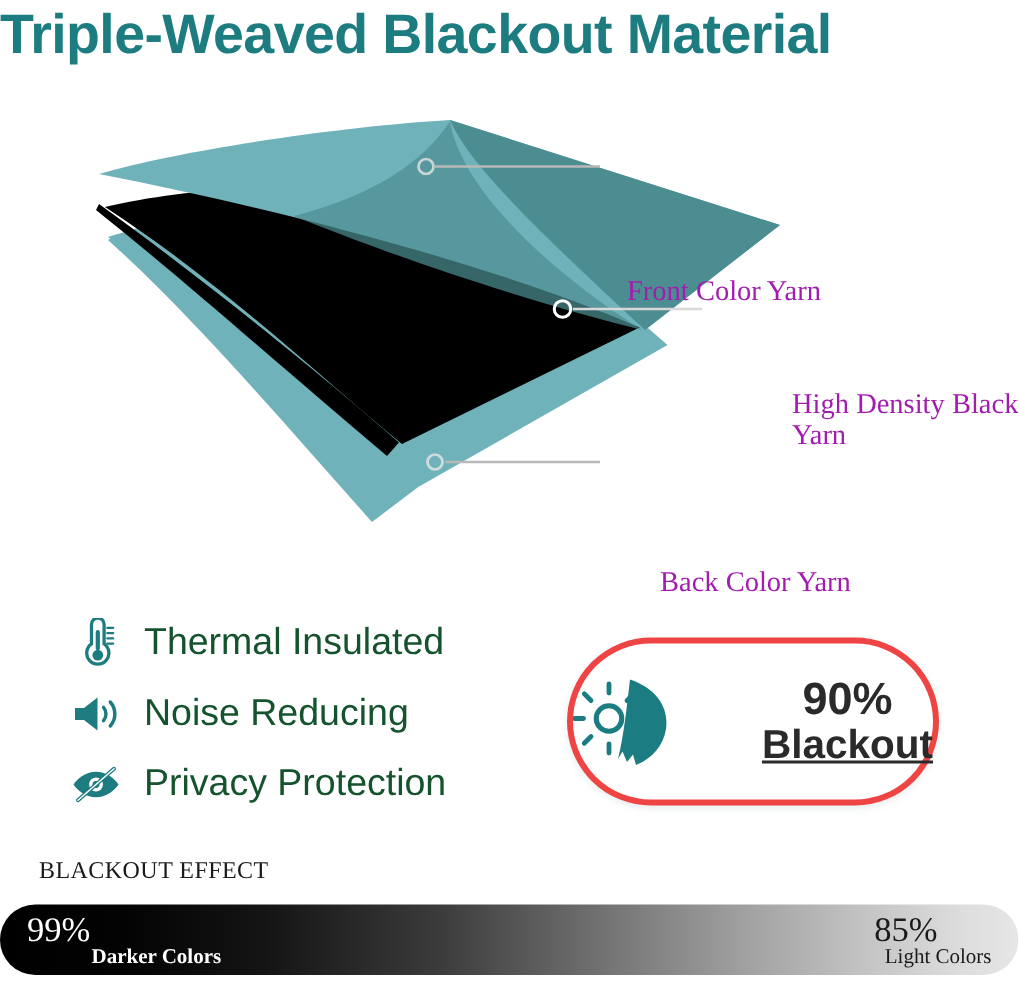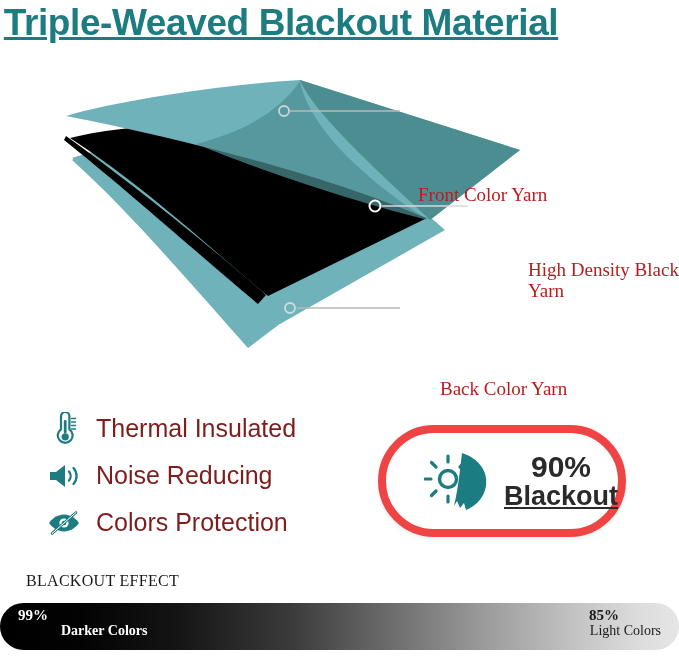--- a/index.html
+++ b/index.html
@@ -15,47 +15,45 @@
     font-family: "Liberation Sans", sans-serif;
     -webkit-font-smoothing: antialiased;
   }
 
   
   #page-title {
     position: absolute;
     left: 0;
     top: 2px;
     width: 562px;
-    text-align: center;
     font-family: "Liberation Sans", sans-serif;
     font-weight: bold;
     font-size: 37px;
     letter-spacing: -0.4px;
     color: #1d7c80;
     white-space: nowrap;
-    text-decoration: underline;
   }
 
   
   #fabric-diagram {
     position: absolute;
     left: 0;
     top: 78px;
     width: 679px;
     height: 270px;
   }
   #fabric-diagram svg {
     display: block;
   }
 
   .callout-label {
     position: absolute;
     font-family: "Liberation Serif", serif;
     font-size: 19px;
-    color: #b91c1c;
+    color: #a21caf;
     line-height: 1.12;
     white-space: nowrap;
   }
   #label-front { left: 418px; top: 106px; }
   #label-black { left: 528px; top: 181px; white-space: normal; width: 160px; }
   #label-back  { left: 418px; top: 300px; margin-left: 22px; }
 
   
   #feature-list {
     position: absolute;
@@ -76,38 +74,38 @@
     display: flex;
     align-items: center;
     justify-content: center;
     color: #1d7c80;
   }
   .feature-text {
     margin-left: 12px;
     font-family: "Liberation Sans", sans-serif;
     font-size: 25px;
     font-weight: 500;
-    color: #7f1d1d;
+    color: #14532d;
     white-space: nowrap;
   }
 
   
   #blackout-badge {
     position: absolute;
     left: 378px;
     top: 425px;
     width: 248px;
     height: 112px;
-    border: 8px solid #ef4444;
+    border: 4px solid #ef4444;
     border-radius: 56px;
     background: #ffffff;
     box-shadow: 0 2px 5px rgba(120,140,140,0.16);
     display: flex;
     align-items: center;
-    justify-content: flex-end;
+    justify-content: space-between;
     box-sizing: border-box;
   }
   #badge-icon {
     width: 70px;
     height: 70px;
     flex: 0 0 70px;
     color: #1b7d81;
     margin-right: 10px;
   }
   #badge-text {
@@ -168,22 +166,22 @@
     color: #ffffff;
   }
   #bar-right {
     right: 18px;
     text-align: center;
     color: #1a1a1a;
   }
   .bar-pct {
     display: block;
     font-family: "Liberation Serif", serif;
-    font-weight: bold;
-    font-size: 15px;
+    font-weight: normal;
+    font-size: 23px;
   }
   .bar-sub {
     display: block;
     font-family: "Liberation Serif", serif;
     font-weight: bold;
     font-size: 14px;
     margin-left: 43px;
   }
   #bar-right .bar-sub { font-weight: normal; }
 </style>
@@ -265,21 +263,21 @@
   <div class="feature-row">
     <span class="feature-icon">
       <svg width="36" height="28" viewBox="0 0 36 28" fill="none" xmlns="http://www.w3.org/2000/svg">
         <path d="M18 5.5c7.2 0 13 5.3 15 8.5-2 3.2-7.8 8.5-15 8.5S5 17.2 3 14c2-3.2 7.8-8.5 15-8.5Z" fill="#1d7c80"></path>
         <circle cx="18" cy="14" r="4.6" fill="#ffffff"></circle>
         <circle cx="18" cy="14" r="2.3" fill="#1d7c80"></circle>
         <line x1="6" y1="24.5" x2="30" y2="3.5" stroke="#1d7c80" stroke-width="2.6" stroke-linecap="round"></line>
         <line x1="6" y1="24.5" x2="30" y2="3.5" stroke="#ffffff" stroke-width="1" stroke-linecap="round"></line>
       </svg>
     </span>
-    <span class="feature-text">Colors Protection</span>
+    <span class="feature-text">Privacy Protection</span>
   </div>
 
 </div>
 
 <div id="blackout-badge">
   <span id="badge-icon">
     <svg width="70" height="70" viewBox="0 0 70 70" fill="none" xmlns="http://www.w3.org/2000/svg">
 
       <circle cx="24" cy="33" r="8.5" stroke="#1b7d81" stroke-width="3.4" fill="none"></circle>
 

